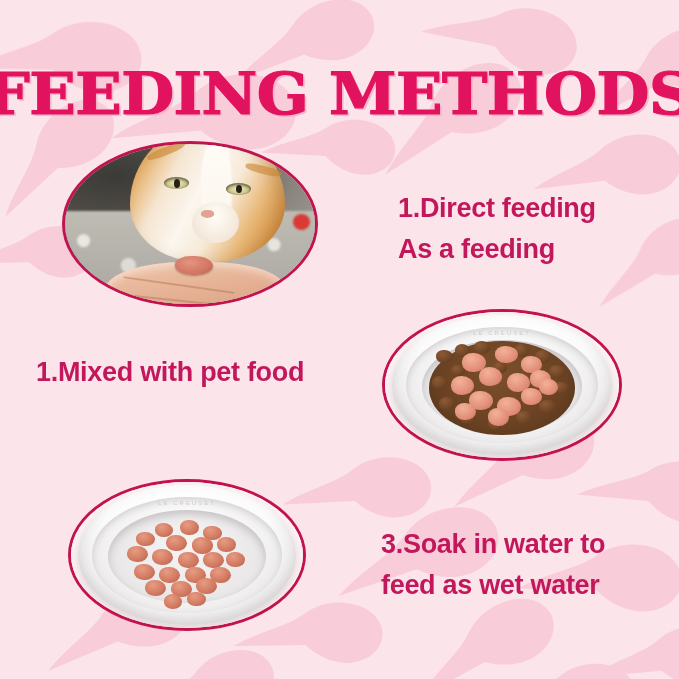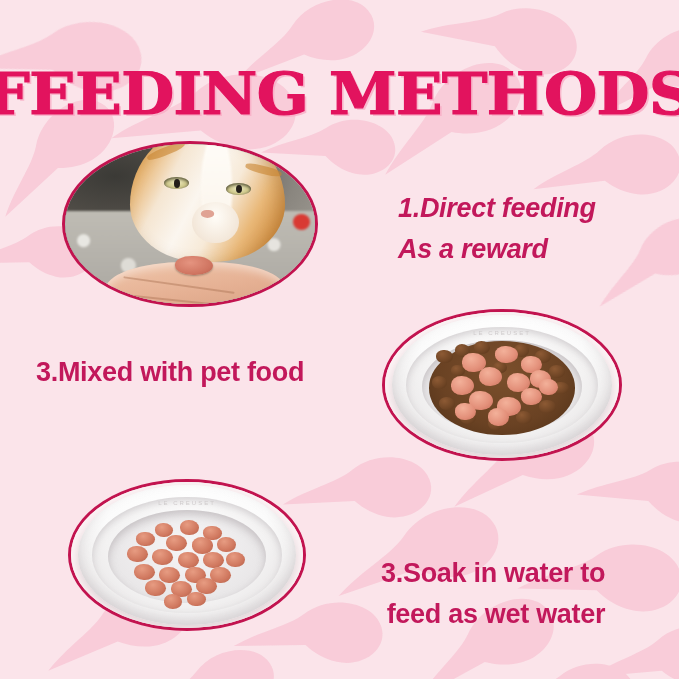--- a/index.html
+++ b/index.html
@@ -59,23 +59,23 @@
   .caption{
     position:absolute;
     color:#c2185b;
     font-family:"Liberation Sans", sans-serif;
     font-weight:600;
     font-size:27px;
     line-height:41px;
     letter-spacing:-0.3px;
     white-space:nowrap;
   }
-  #caption-1{ left:398px; top:188px;font-style:italic; }
+  #caption-1{ left:398px; top:188px; }
   #caption-2{ left:36px;  top:352px; }
-  #caption-3{ left:381px; top:553px;text-align:right; }
+  #caption-3{ left:381px; top:524px; }
   .caption-line{display:block;}
 
   
   
   .cat-bg{position:absolute;inset:0;background:
       radial-gradient(ellipse 120% 90% at 20% 20%, #3b3a36 0%, #55514b 35%, #8a867f 60%, #b9b5ad 100%);}
   .cat-rug{position:absolute;left:-6%;top:42%;width:112%;height:62%;
       background:
         radial-gradient(circle at 12% 30%, #e8e7e2 0 6px, transparent 7px),
         radial-gradient(circle at 28% 55%, #dedcd6 0 7px, transparent 8px),
@@ -204,25 +204,25 @@
         <div class="finger-sep" style="left:10%;top:34%;width:62%;transform:rotate(8deg);"></div>
         <div class="finger-sep" style="left:14%;top:58%;width:58%;transform:rotate(6deg);"></div>
 
       </div>
       <div class="treat"></div>
     </div>
   </div>
 
   <div class="caption" id="caption-1">
     <span class="caption-line">1.Direct feeding</span>
-    <span class="caption-line">As a reward</span>
+    <span class="caption-line">As a feeding</span>
   </div>
 
   <div class="caption" id="caption-2">
-    <span class="caption-line">3.Mixed with pet food</span>
+    <span class="caption-line">1.Mixed with pet food</span>
   </div>
 
   <div class="photo-oval" id="bowl-mixed-photo">
     <div class="photo-inner">
       <div class="bowl-bg"></div>
       <div class="bowl-outer"></div>
       <div class="bowl-rim"></div>
       <div class="bowl-brand">LE CREUSET</div>
       <div class="bowl-well"></div>
 

